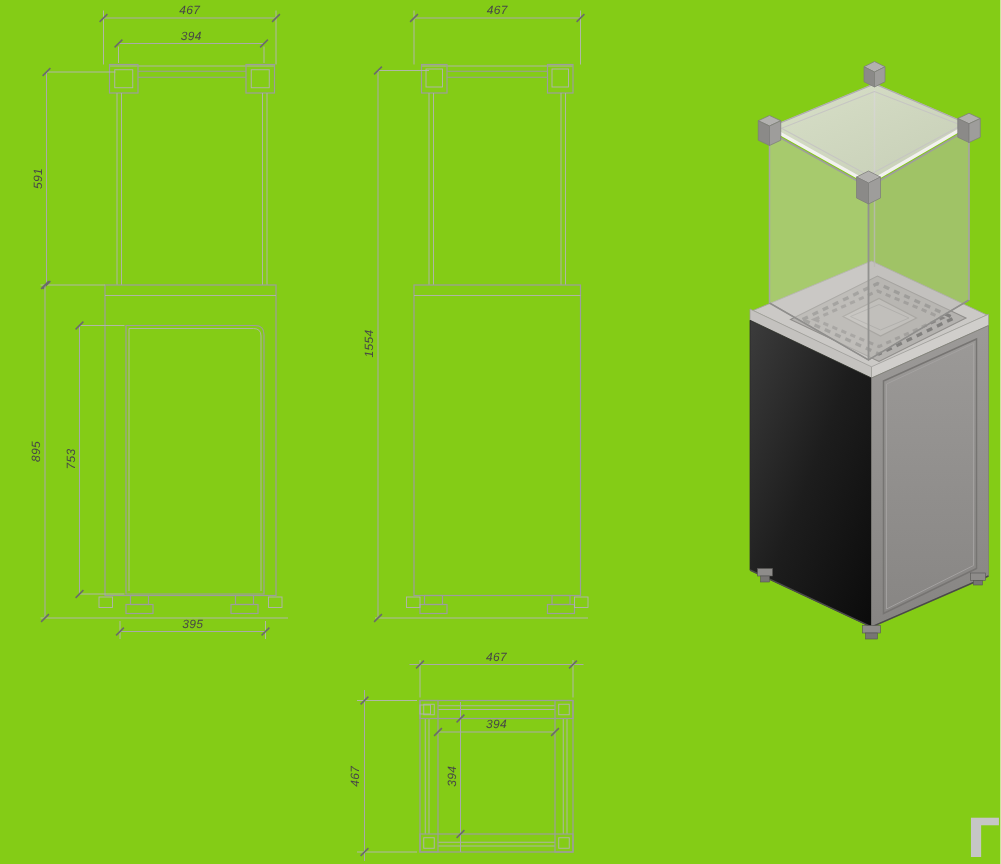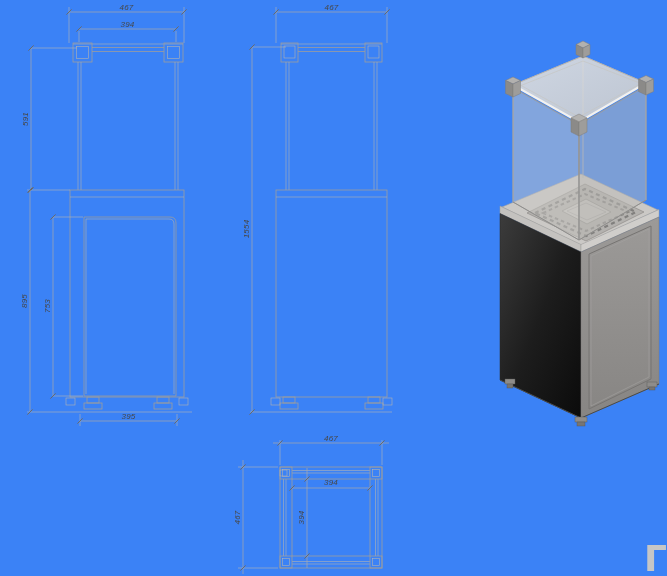--- a/index.html
+++ b/index.html
@@ -1,16 +1,16 @@
 <!DOCTYPE html>
 <html><head>
 <meta charset="utf-8">
 <style>
   html,body{margin:0;padding:0;background:#ffffff;}
-  #stage{position:relative;width:667px;height:576px;background:#3b82f6;overflow:hidden;
+  #stage{position:relative;width:667px;height:576px;background:#84cc16;overflow:hidden;
          font-family:"Liberation Sans",sans-serif;}
   svg{display:block;}
   .obj{stroke:#9d9d9d;stroke-width:.8;fill:none;}
   .obj-light{stroke:#b3b3b3;stroke-width:.6;fill:none;}
   .dimline{stroke:#a9a9a9;stroke-width:.7;fill:none;}
   .ext{stroke:#b5b5b5;stroke-width:.6;fill:none;}
   .tickln{stroke:#6a6a6a;stroke-width:1;}
   .dim{font:italic 8px "Liberation Sans",sans-serif;fill:#474747;letter-spacing:.2px;}
   .wm{font:bold 36px "DejaVu Sans",sans-serif;fill:#c6c6c6;}
 </style>

